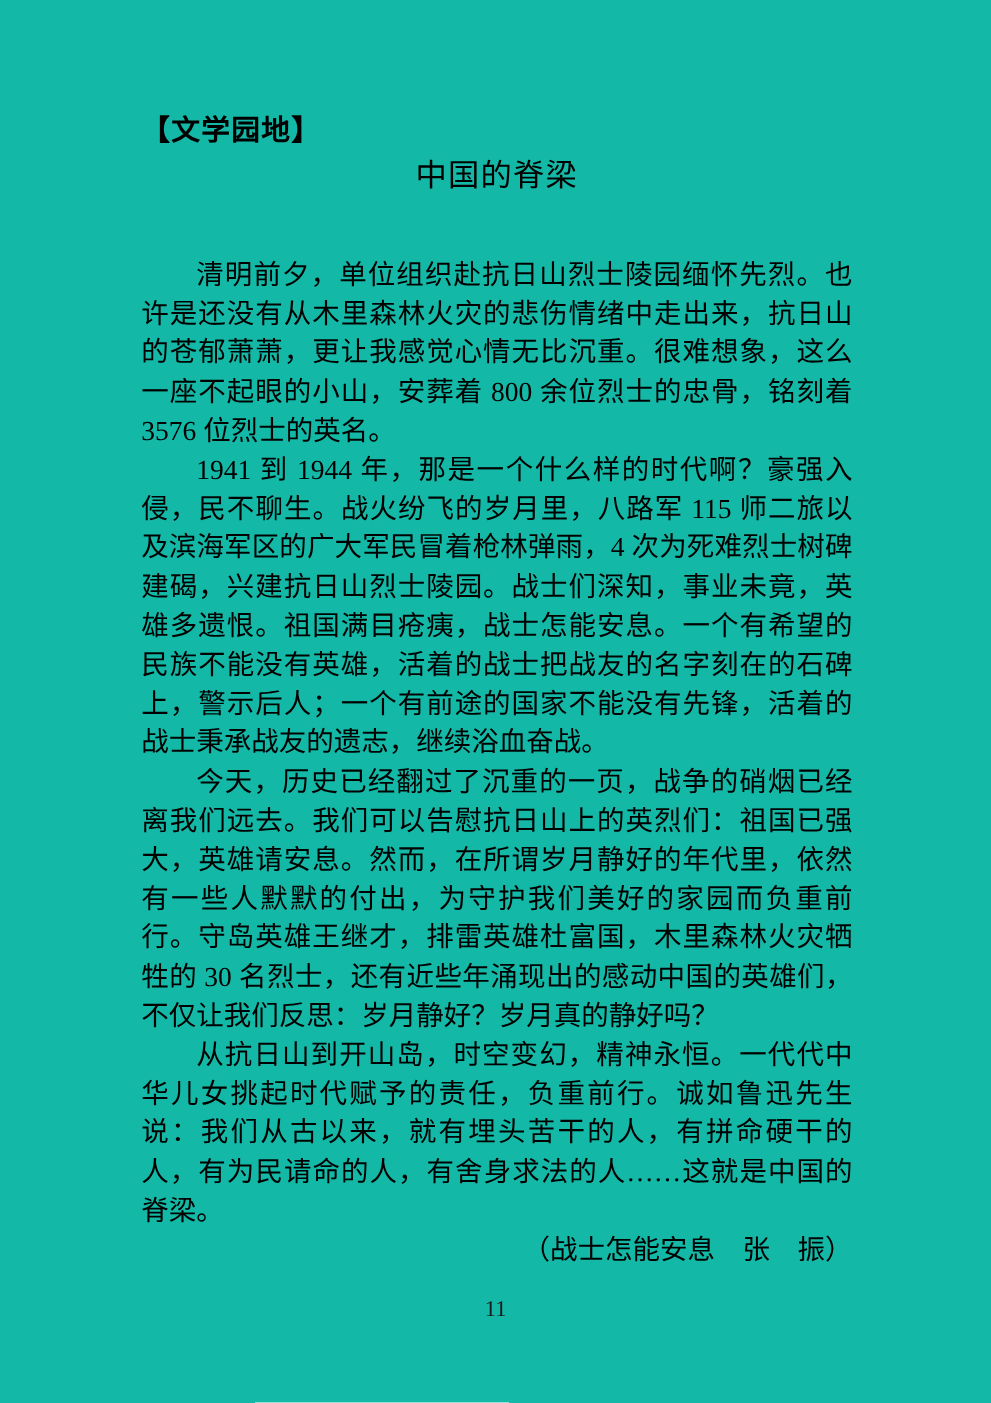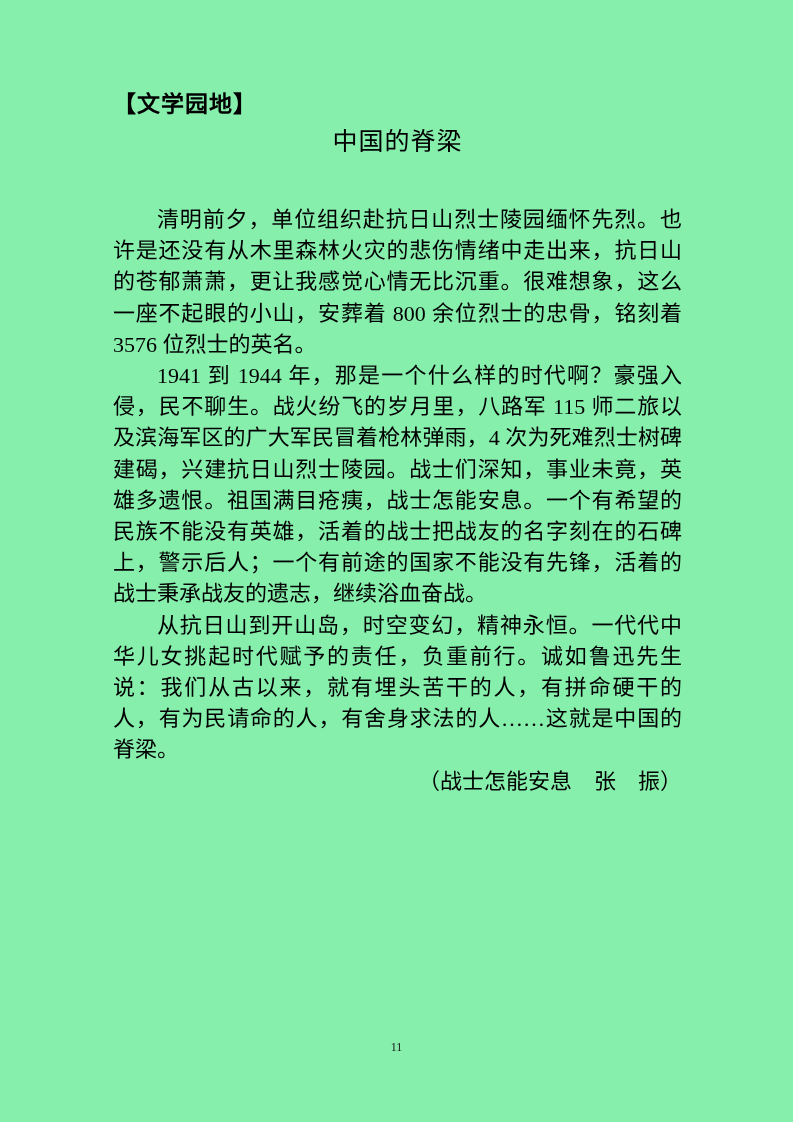--- a/index.html
+++ b/index.html
@@ -4,21 +4,21 @@
 <style>
   html, body {
     margin: 0;
     padding: 0;
     background: #ffffff;
   }
   .page {
     position: relative;
     width: 793px;
     height: 1122px;
-    background: #86efac;
+    background: #14b8a6;
     color: #000000;
     font-family: "Liberation Serif", "DejaVu Serif", serif;
     overflow: hidden;
     box-sizing: border-box;
   }
   .content {
     position: absolute;
     left: 113px;
     top: 90px;
     width: 569px;
@@ -55,38 +55,39 @@
     font-size: 22px;
     line-height: 31.2px;
     text-align: right;
   }
   .page-number {
     position: absolute;
     left: 0;
     right: 0;
     top: 1039px;
     text-align: center;
-    font-size: 12px;
+    font-size: 18px;
     line-height: 17px;
     color: #1a1a1a;
   }
 </style>
 </head>
 <body>
 
 <div class="page">
   <div class="content">
 
     <div class="section-label">【文学园地】</div>
 
     <div class="doc-title">中国的脊梁</div>
 
     <div class="article">
       <p>清明前夕，单位组织赴抗日山烈士陵园缅怀先烈。也许是还没有从木里森林火灾的悲伤情绪中走出来，抗日山的苍郁萧萧，更让我感觉心情无比沉重。很难想象，这么一座不起眼的小山，安葬着 800 余位烈士的忠骨，铭刻着 3576 位烈士的英名。</p>
       <p>1941 到 1944 年，那是一个什么样的时代啊？豪强入侵，民不聊生。战火纷飞的岁月里，八路军 115 师二旅以及滨海军区的广大军民冒着枪林弹雨，4 次为死难烈士树碑建碣，兴建抗日山烈士陵园。战士们深知，事业未竟，英雄多遗恨。祖国满目疮痍，战士怎能安息。一个有希望的民族不能没有英雄，活着的战士把战友的名字刻在的石碑上，警示后人；一个有前途的国家不能没有先锋，活着的战士秉承战友的遗志，继续浴血奋战。</p>
+      <p>今天，历史已经翻过了沉重的一页，战争的硝烟已经离我们远去。我们可以告慰抗日山上的英烈们：祖国已强大，英雄请安息。然而，在所谓岁月静好的年代里，依然有一些人默默的付出，为守护我们美好的家园而负重前行。守岛英雄王继才，排雷英雄杜富国，木里森林火灾牺牲的 30 名烈士，还有近些年涌现出的感动中国的英雄们，不仅让我们反思：岁月静好？岁月真的静好吗？</p>
       <p>从抗日山到开山岛，时空变幻，精神永恒。一代代中华儿女挑起时代赋予的责任，负重前行。诚如鲁迅先生说：我们从古以来，就有埋头苦干的人，有拼命硬干的人，有为民请命的人，有舍身求法的人……这就是中国的脊梁。</p>
       <div class="signature">（战士怎能安息　张　振）</div>
     </div>
 
   </div>
 
   <div class="page-number">11</div>
 </div>
 
 </body></html>

